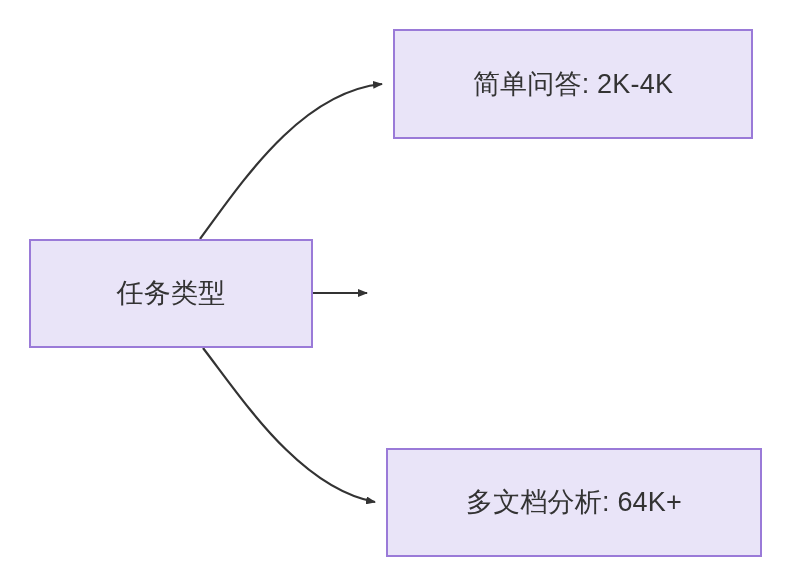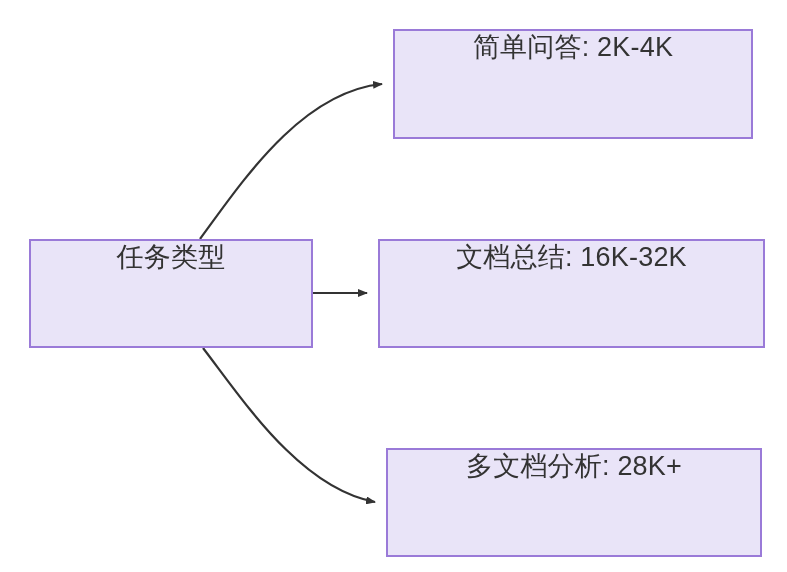--- a/index.html
+++ b/index.html
@@ -23,20 +23,21 @@
     top: 0;
     width: 787px;
     height: 572px;
   }
   .node {
     position: absolute;
     box-sizing: border-box;
     background: #e9e4f8;
     border: 2px solid #9a7ad8;
     display: flex;
+    align-items: center;
     justify-content: center;
     z-index: 2;
   }
   .node-label {
     color: #333333;
     font-size: 27px;
     line-height: 1.2;
     letter-spacing: 0.2px;
     white-space: nowrap;
   }
@@ -85,21 +86,18 @@
   </svg>
 
   <div class="node" id="node-root">
     <span class="node-label">任务类型</span>
   </div>
 
   <div class="node" id="node-child-0">
     <span class="node-label">简单问答: 2K-4K</span>
   </div>
 
-  <div class="node" id="node-child-1">
-    <span class="node-label">文档总结: 16K-32K</span>
-  </div>
 
   <div class="node" id="node-child-2">
-    <span class="node-label">多文档分析: 28K+</span>
+    <span class="node-label">多文档分析: 64K+</span>
   </div>
 
 </div>
 
 </body></html>

